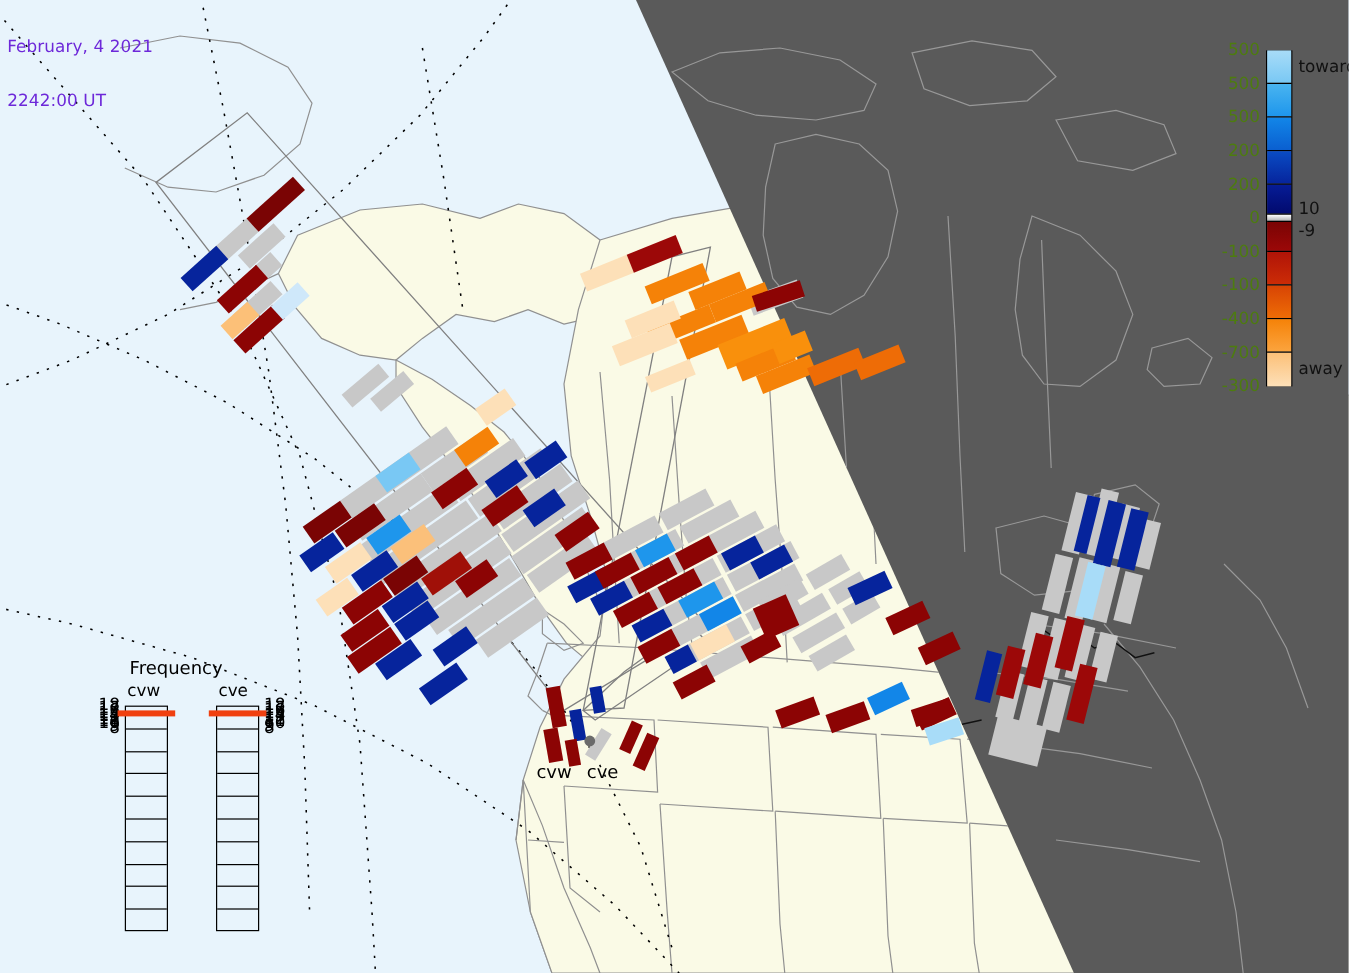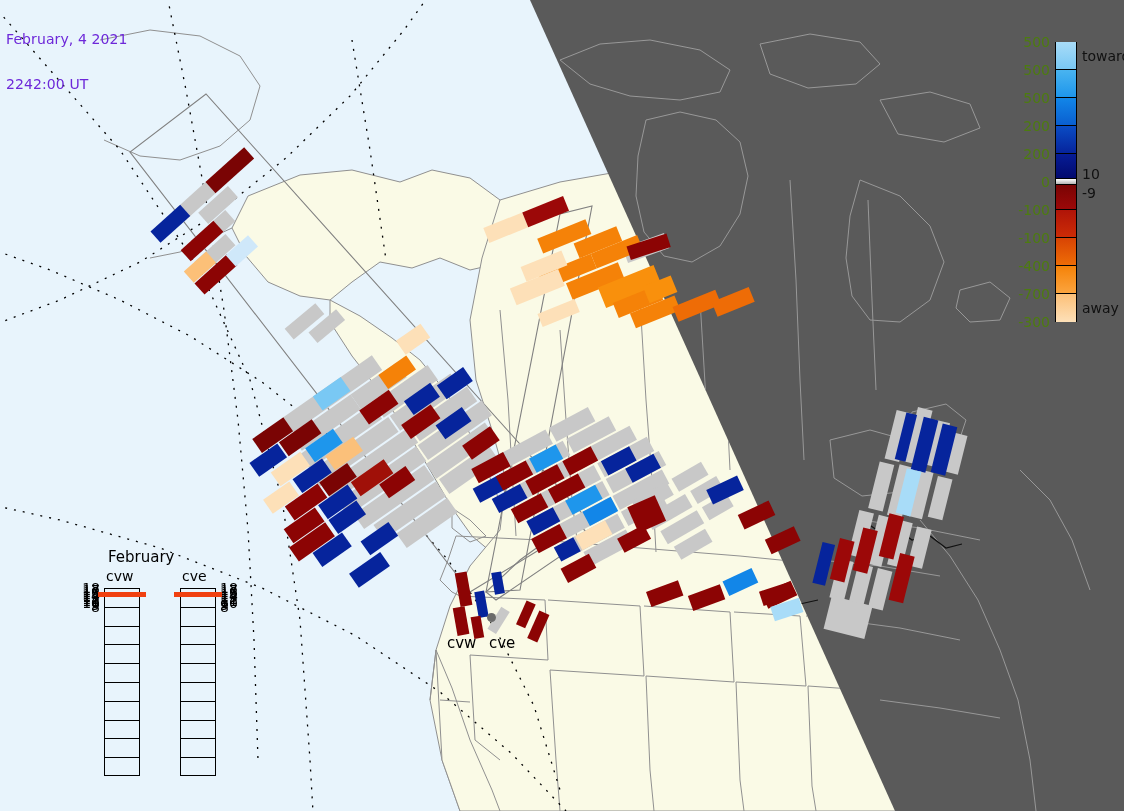--- a/index.html
+++ b/index.html
@@ -431,21 +431,21 @@
       <div class="velticklab" style="top: 322px;">-300</div>
     </div>
   <div id="velsides">
       <div class="velside" style="top: 56px;">toward</div>
       <div class="velside" style="top: 173.6px;">10</div>
       <div class="velside" style="top: 193.2px;">-9</div>
       <div class="velside" style="top: 308px; text-align: right;">away</div>
     </div>
 
   <div id="freqpanel">
-    <div id="freqtitle">February</div>
+    <div id="freqtitle">Frequency</div>
     <div class="fcolhdr" style="left:16px">cvw</div>
     <div class="fcolhdr" style="left:92px">cve</div>
     <div class="fbox" id="fbox0" style="left:14px">
         <div class="cell" style="height: 18.8px;"></div>
         <div class="cell" style="height: 18.8px;"></div>
         <div class="cell" style="height: 18.8px;"></div>
         <div class="cell" style="height: 18.8px;"></div>
         <div class="cell" style="height: 18.8px;"></div>
         <div class="cell" style="height: 18.8px;"></div>
         <div class="cell" style="height: 18.8px;"></div>

